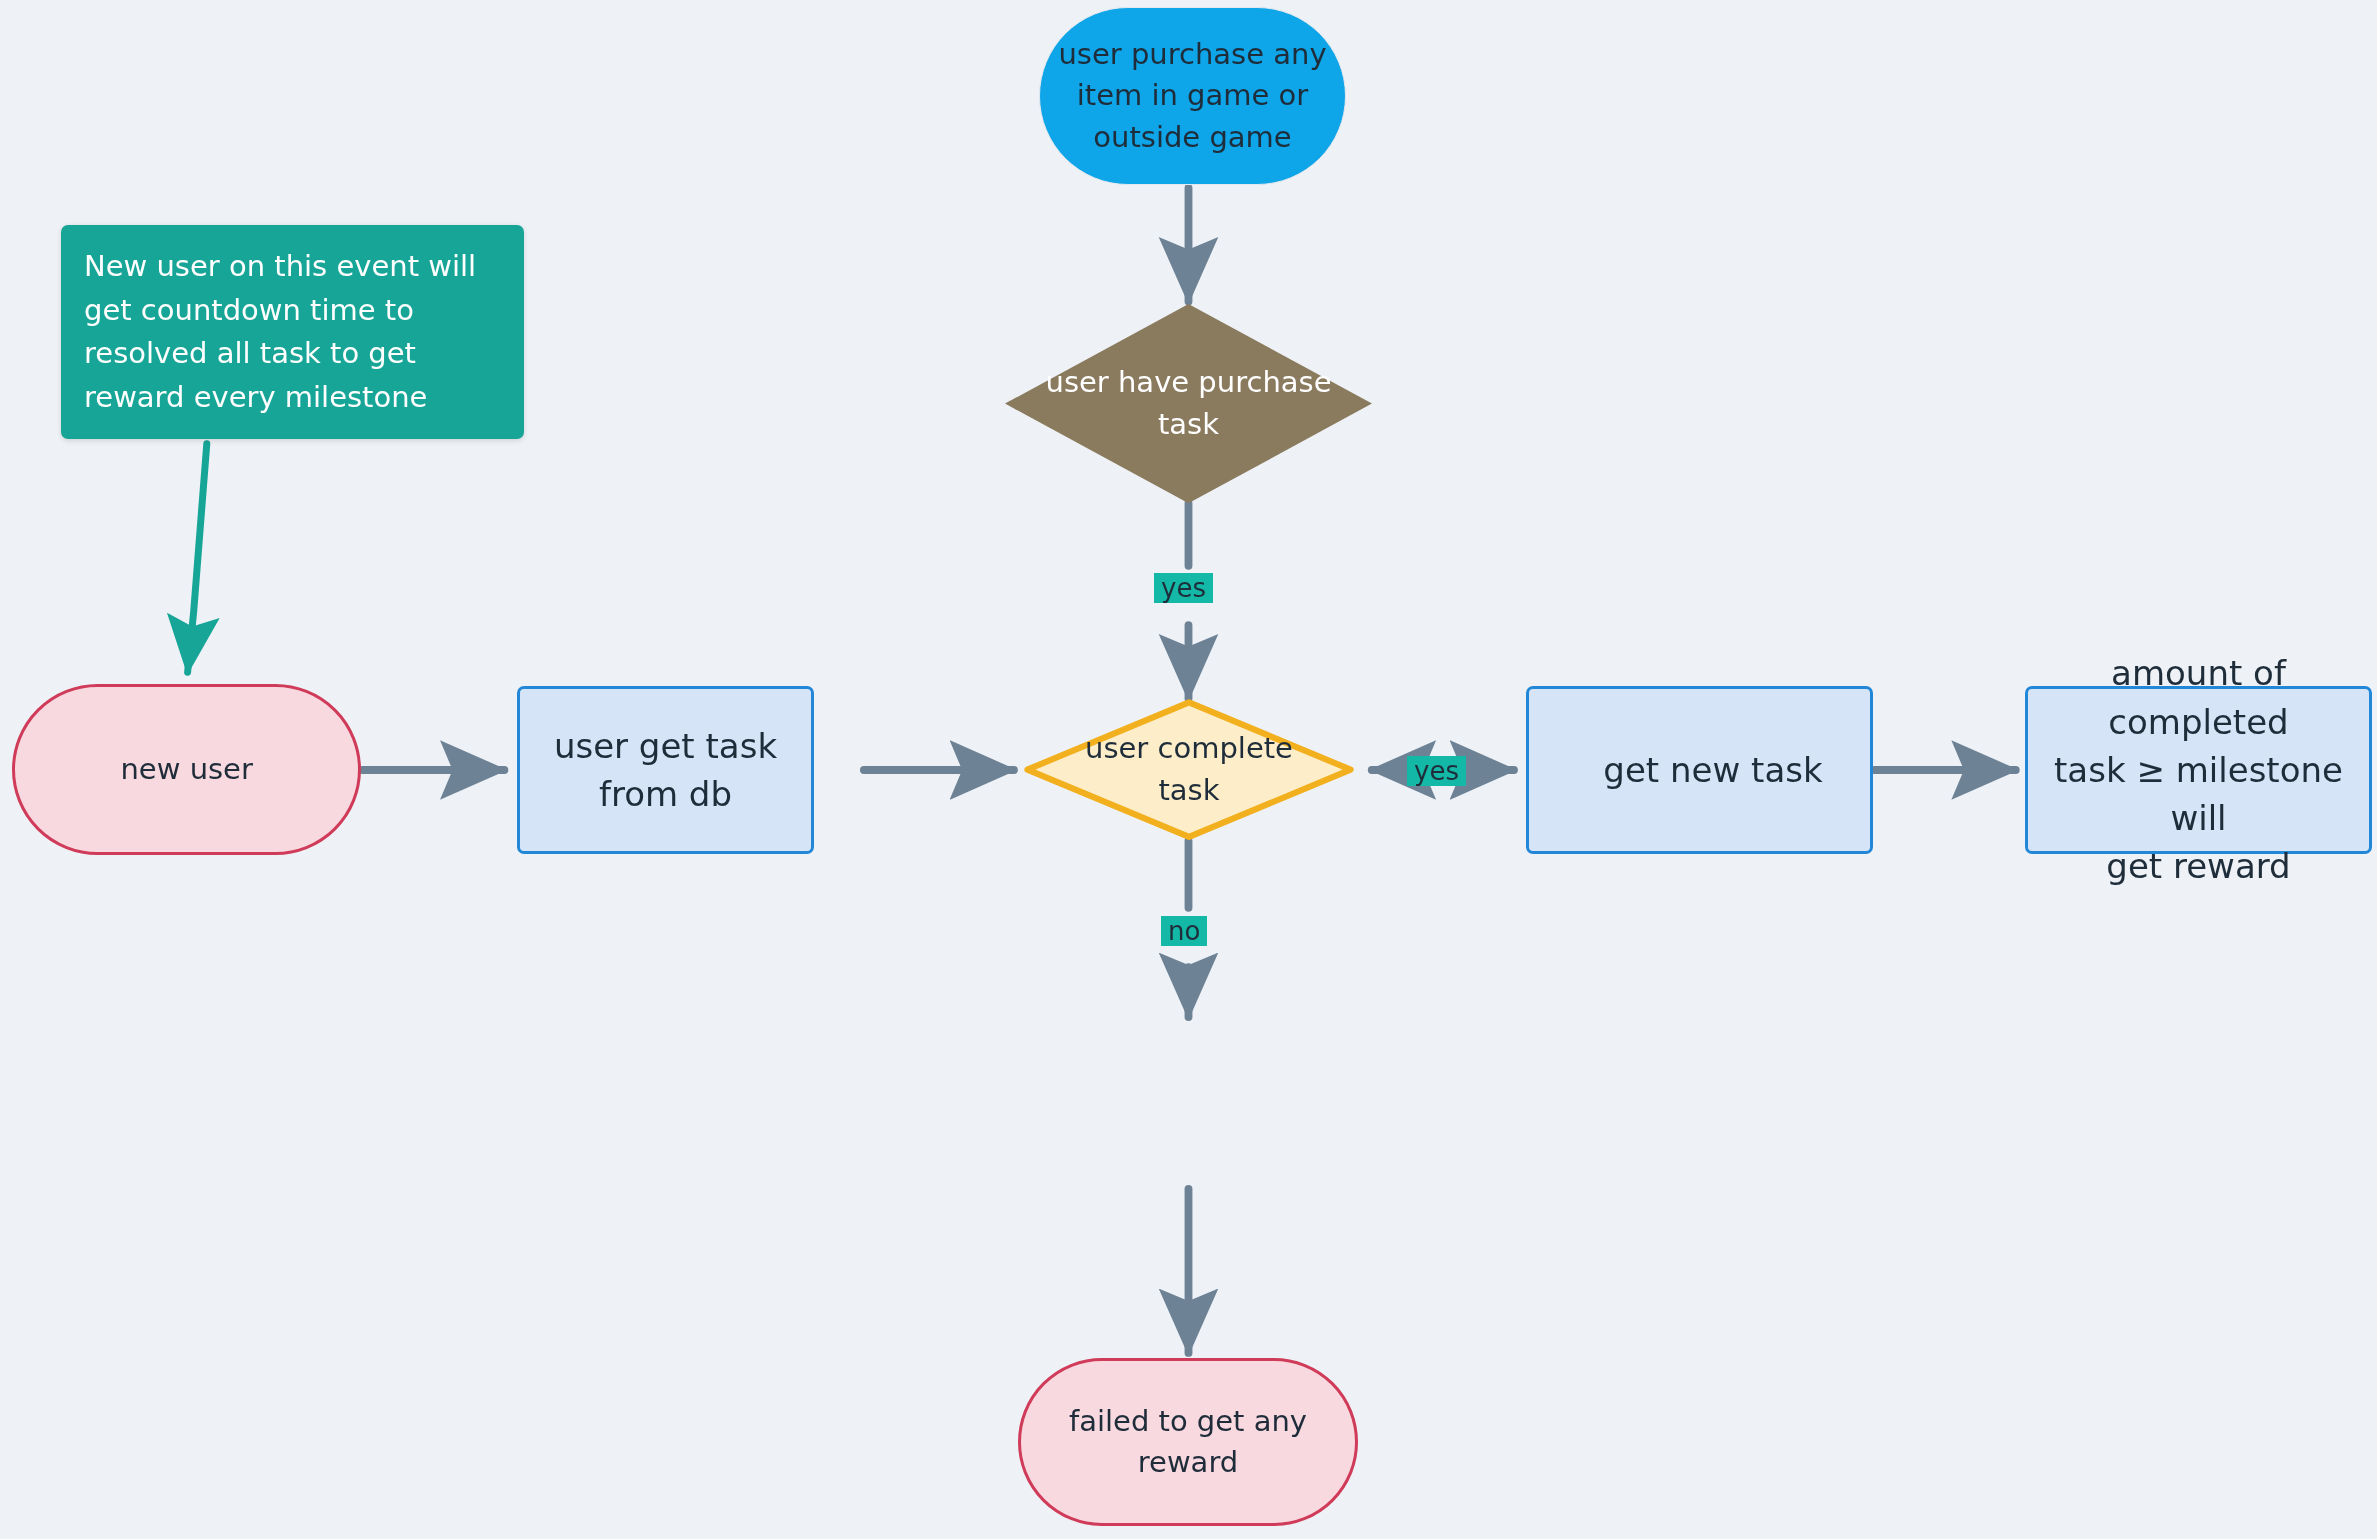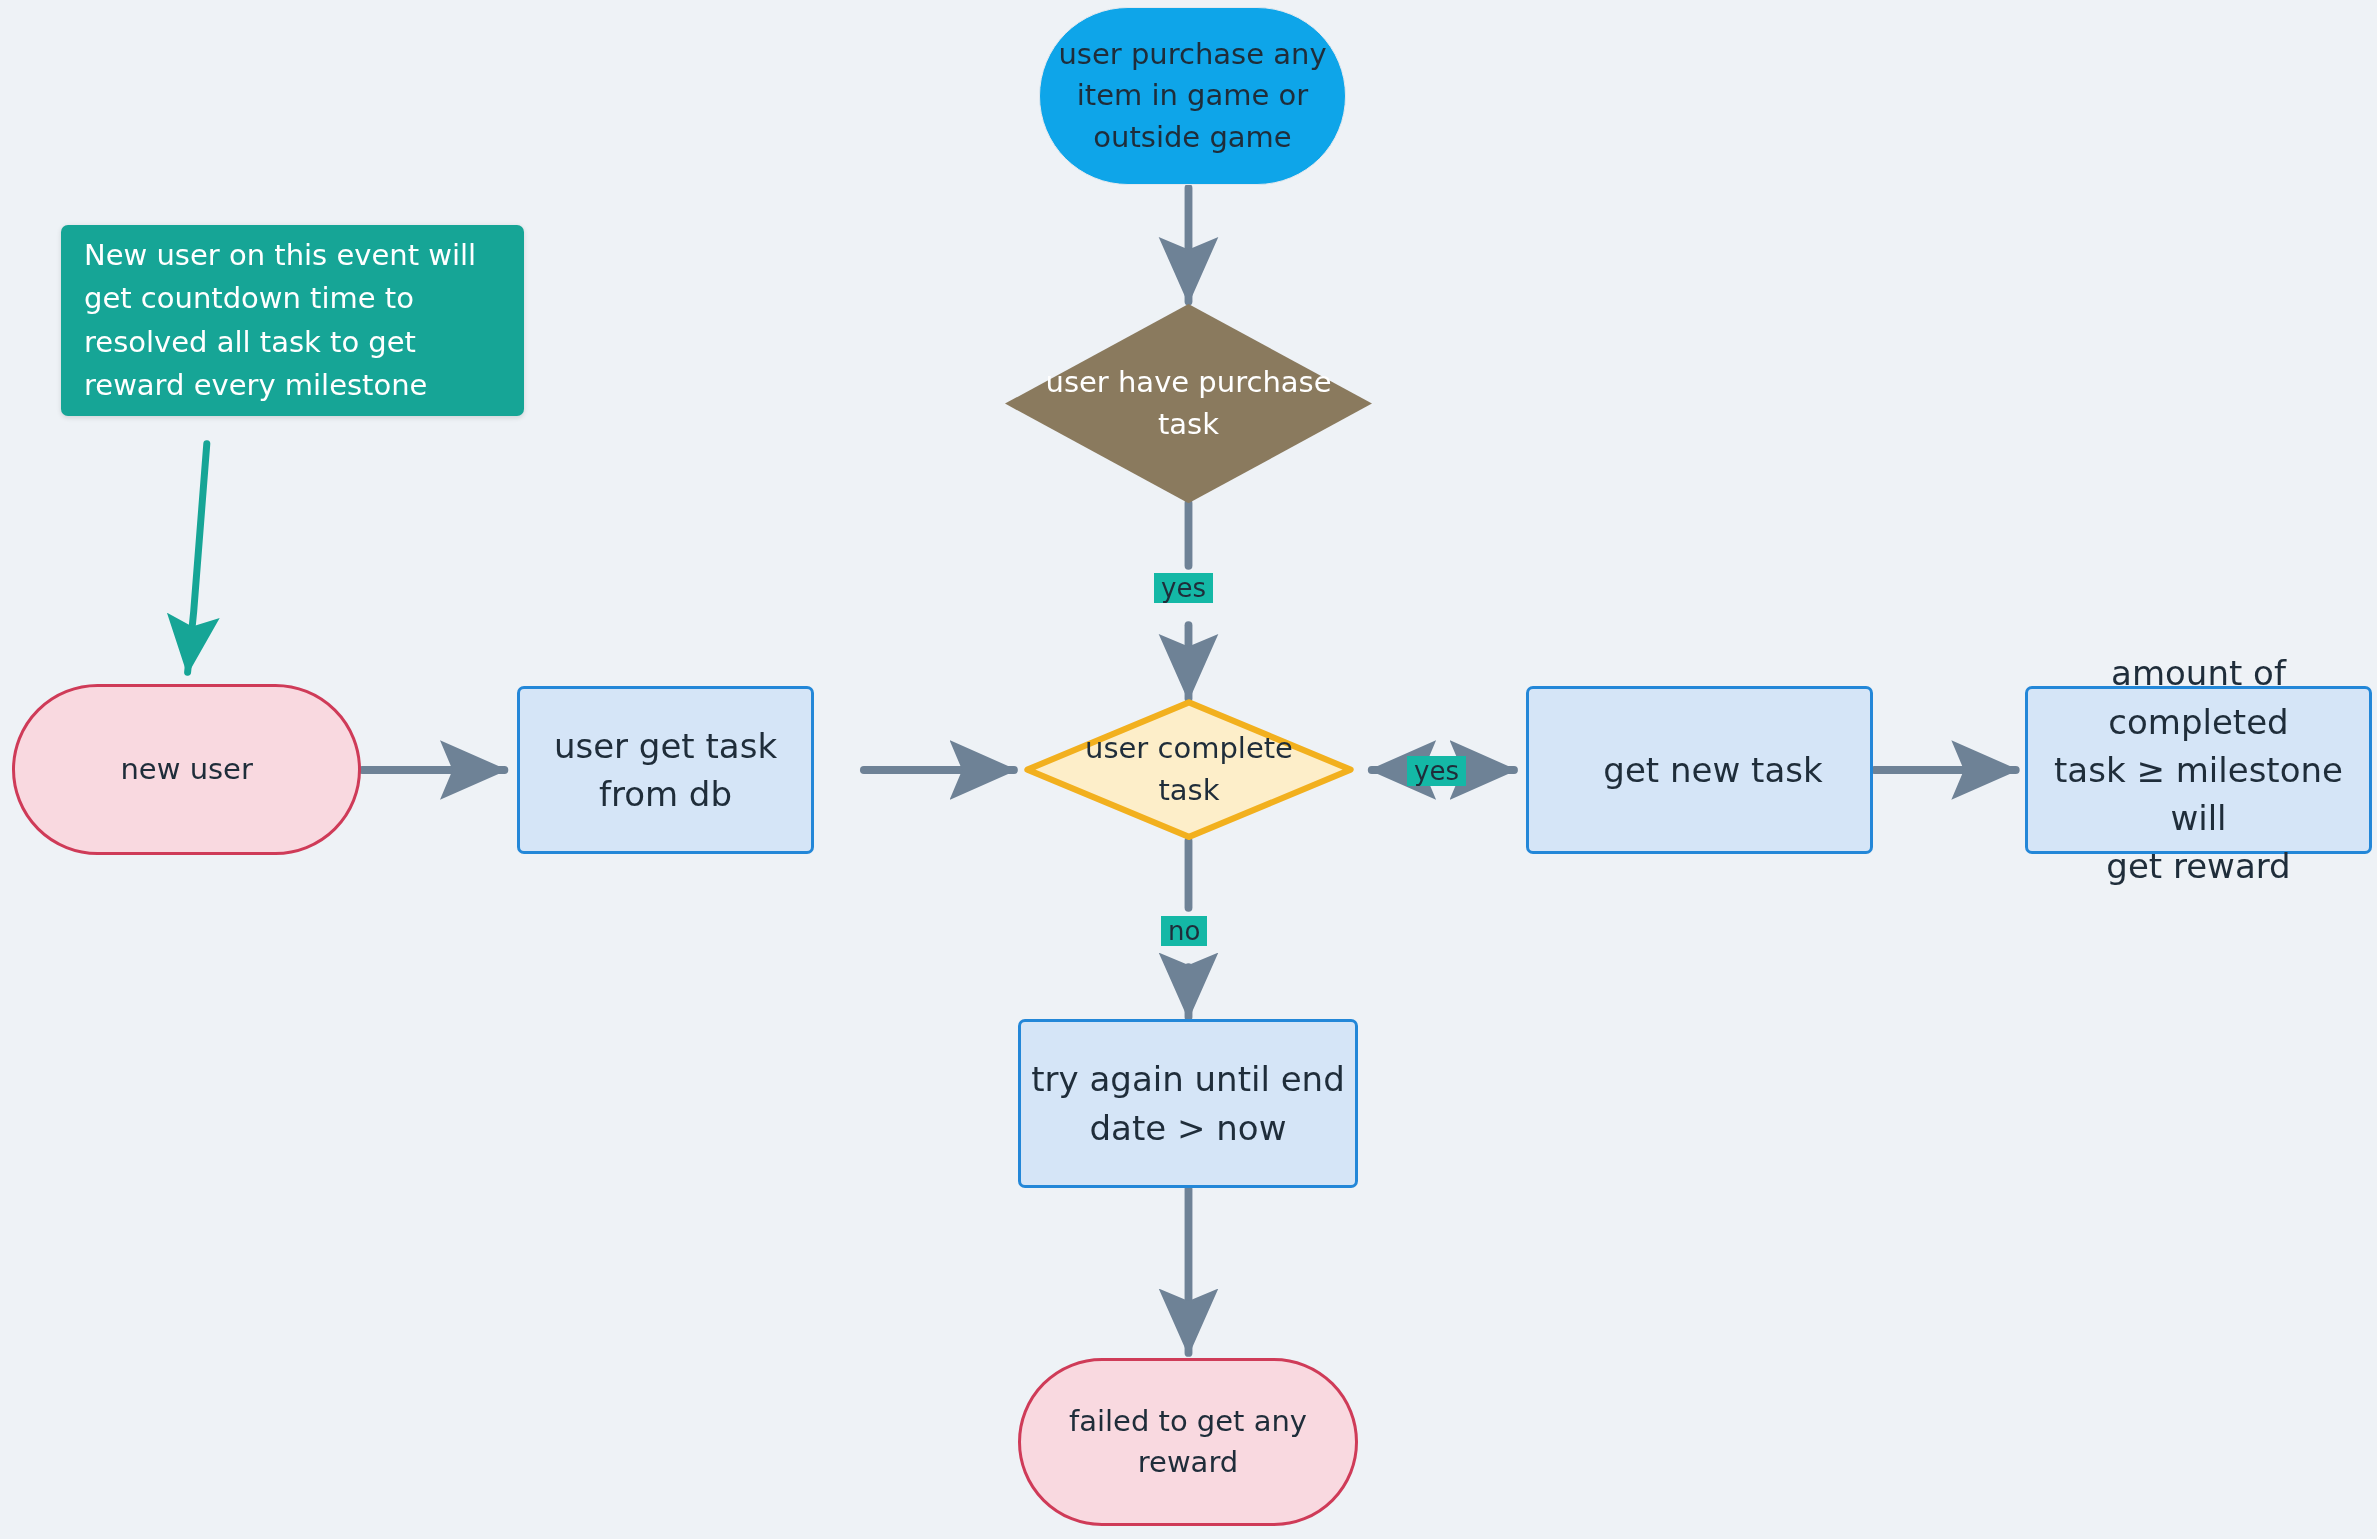--- a/index.html
+++ b/index.html
@@ -143,21 +143,21 @@
       <path d="M237,508 L222,700 L215,770" marker-end="url(#ah-green)"></path>
     </g>
   </svg>
 
   <div class="node start" style="left:1039px; top:7px; width:307px; height:178px;">
     <span>user purchase any
 item in game or
 outside game</span>
   </div>
 
-  <div class="node note" style="left:61px; top:225px; width:463px; height:191px;justify-content:center;">
+  <div class="node note" style="left:61px; top:225px; width:463px; height:214px;justify-content:center;">
     <span>New user on this event will get countdown time to resolved all task to get reward every milestone</span>
   </div>
 
   <div class="node diamond diamond-brown" style="left:1005px; top:304px; width:367px; height:199px;">
     <svg class="dshape" viewBox="0 0 420 228" preserveAspectRatio="none">
       <polygon points="210,0 420,114 210,228 0,114" fill="#8a7a5e"></polygon>
     </svg>
     <span class="dlabel">user have purchase
 task</span>
   </div>
@@ -181,24 +181,20 @@
   <div class="node process" style="left:1526px; top:686px; width:347px; height:168px;padding-left:27px;">
     <span>get new task</span>
   </div>
 
   <div class="node process" style="left:2025px; top:686px; width:347px; height:168px;">
     <span>amount of completed
 task ≥ milestone will
 get reward</span>
   </div>
 
-  <div class="node process" style="left:1018px; top:1019px; width:340px; height:169px;">
-    <span>try again until end
-date &gt; now</span>
-  </div>
 
   <div class="node terminal" style="left:1018px; top:1358px; width:340px; height:168px;">
     <span>failed to get any
 reward</span>
   </div>
 
   <div class="edge-label" style="left:1154px; top:573px;">yes</div>
 
   <div class="edge-label" style="left:1407px; top:756px;">yes</div>
 

